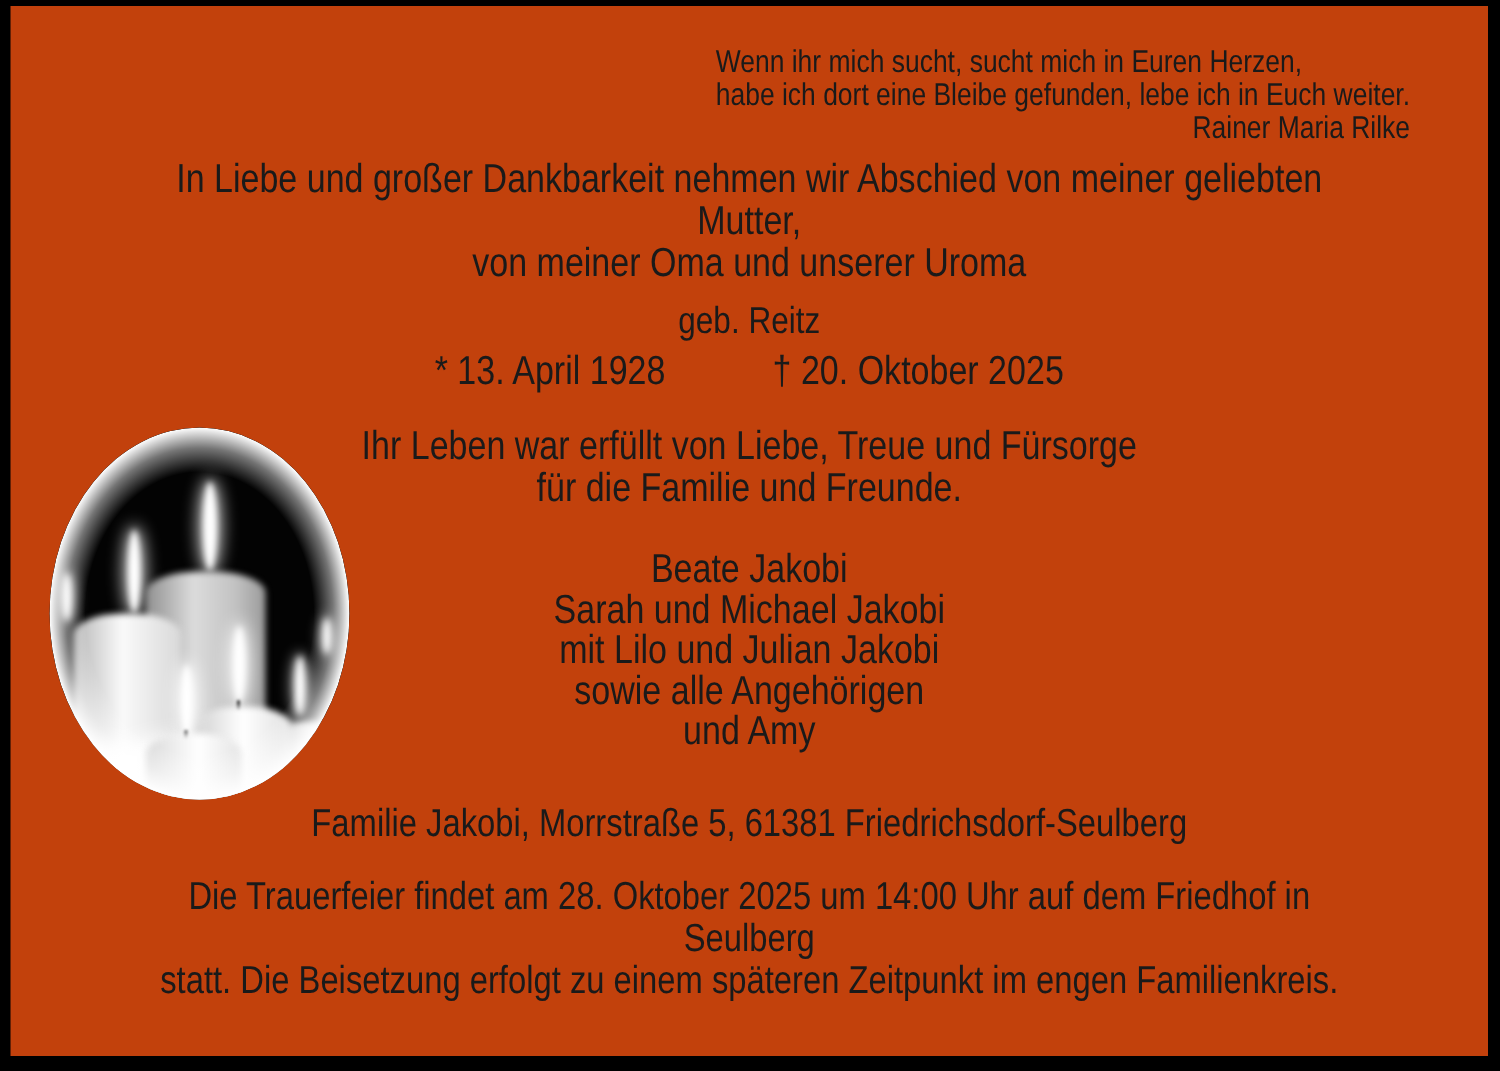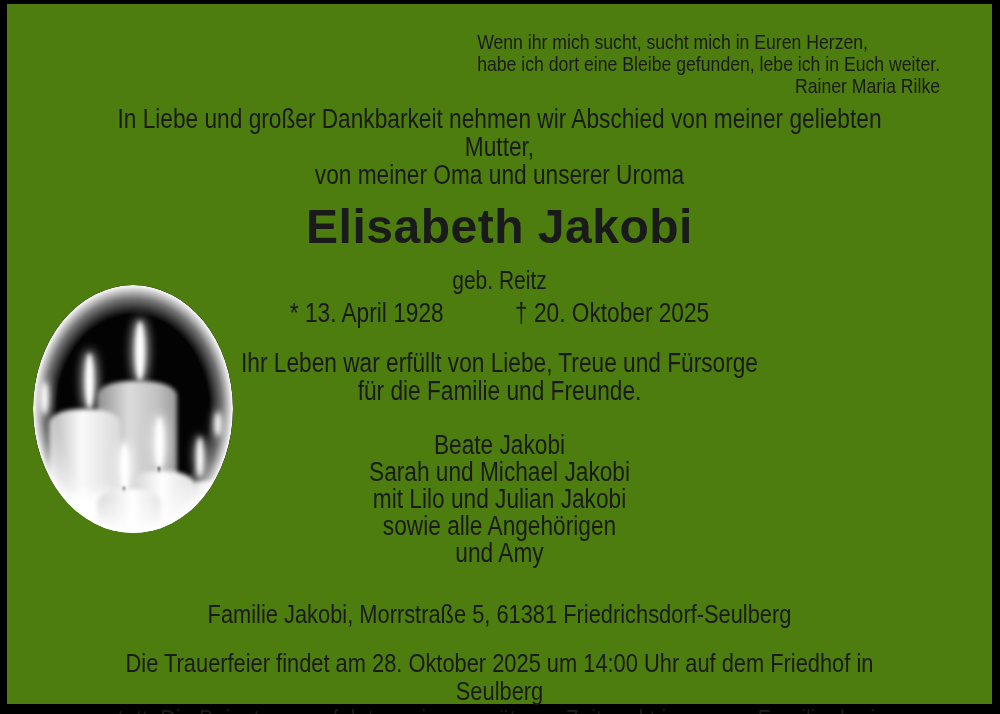--- a/index.html
+++ b/index.html
@@ -6,21 +6,21 @@
   html,body { width:1000px; height:714px; }
   body {
     background:#000;
     font-family:"Liberation Sans","DejaVu Sans",sans-serif;
     color:#1a1a1a;
     overflow:hidden;
     position:relative;
   }
   .page {
     position:absolute; left:7px; top:4px; width:985px; height:700px;
-    background:#4d7c0f;
+    background:#c2410c;
   }
   
   .cond { transform:scaleX(0.84); transform-origin:50% 50%; }
 
   .quote-block {
     width:max-content;
     margin:27px 52px 0 auto;
     font-size:21px; line-height:22px;
     text-align:left;
     transform:scaleX(0.84); transform-origin:100% 50%;
@@ -141,21 +141,20 @@
     <div>Wenn ihr mich sucht, sucht mich in Euren Herzen,</div>
     <div>habe ich dort eine Bleibe gefunden, lebe ich in Euch weiter.</div>
     <div class="quote-attribution">Rainer Maria Rilke</div>
   </div>
 
   <div class="intro cond">
     <div>In Liebe und großer Dankbarkeit nehmen wir Abschied von meiner geliebten Mutter,</div>
     <div>von meiner Oma und unserer Uroma</div>
   </div>
 
-  <div class="deceased-name">Elisabeth Jakobi</div>
   <div class="maiden-name cond">geb. Reitz</div>
 
   <div class="dates-row">
     <span>* 13. April 1928</span>
     <span>† 20. Oktober 2025</span>
   </div>
 
   <div class="tribute cond">
     <div>Ihr Leben war erfüllt von Liebe, Treue und Fürsorge</div>
     <div>für die Familie und Freunde.</div>

